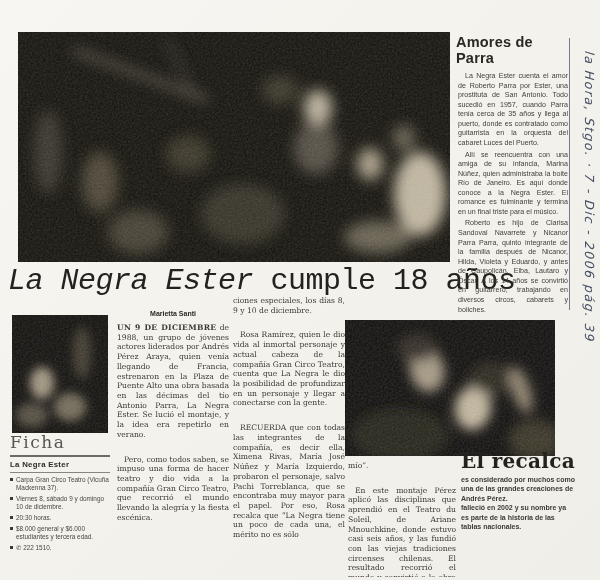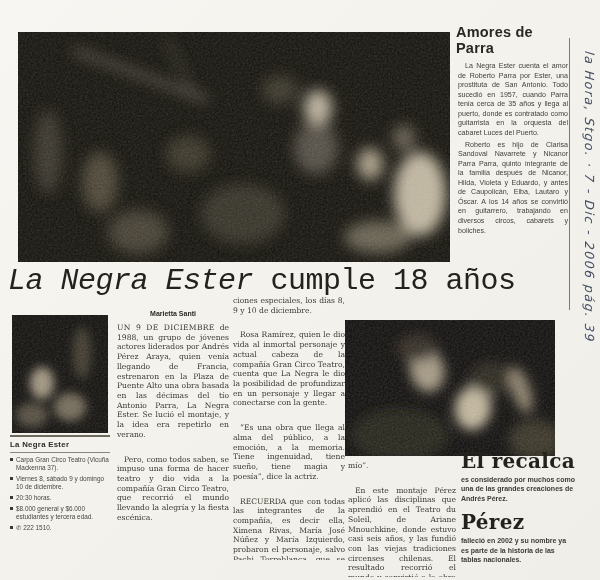--- a/index.html
+++ b/index.html
@@ -11,23 +11,23 @@
   
   .headline{position:absolute;left:8px;top:264px;width:452px;white-space:nowrap;
             font-size:30px;color:#24221e;letter-spacing:-0.5px;font-family:Liberation Mono, monospace;}
   .headline .it{font-style:italic;}
   
   .col{position:absolute;text-align:justify;font-size:7.6px;line-height:1.28;color:#3c3931;overflow:hidden;}
   .col p{margin:0 0 1px 0;}
   .col p.ind{text-indent:7px;margin-top:15px;}
   .byline{font-family:"Liberation Sans", sans-serif;font-weight:bold;font-size:7px;
           text-align:center;margin-bottom:4px;color:#2c2a25;}
-  .leadin{font-weight:normal;letter-spacing:0.3px;}
-  
-  .sidebar{position:absolute;left:456px;top:24px;width:112px;overflow:hidden;}
+  .leadin{font-weight:bold;letter-spacing:0.3px;}
+  
+  .sidebar{position:absolute;left:456px;top:34px;width:112px;overflow:hidden;}
   .sidebar h2{margin:0 0 6px 0;font-family:"Liberation Sans", sans-serif;font-weight:bold;
               font-size:14.5px;color:#2a2823;letter-spacing:0.2px;}
   .sidebar p{margin:0 0 2px 2px;font-family:"Liberation Sans", sans-serif;font-size:7.1px;
              line-height:1.35;text-align:justify;color:#44413a;}
   .sidebar p.ind{text-indent:7px;}
   
   .annotation-rule{position:absolute;left:569px;top:38px;width:1px;height:272px;background:#565e74;opacity:0.8;}
   .annotation{position:absolute;left:597px;top:52px;transform-origin:0 0;
               transform:rotate(90deg) skewX(-6deg);white-space:nowrap;
               font-family:"DejaVu Sans", sans-serif;font-style:italic;font-size:12.5px;
@@ -87,20 +87,21 @@
     </svg>
   </div>
 
   <div class="headline">
     <span class="it">La Negra Ester</span><span> cumple 18 años</span>
   </div>
 
   <div class="sidebar" style="height:286px;">
     <h2>Amores de Parra</h2>
     <p class="ind">La Negra Ester cuenta el amor de Roberto Parra por Ester, una prostituta de San Antonio. Todo sucedió en 1957, cuando Parra tenía cerca de 35 años y llega al puerto, donde es contratado como guitarrista en la orquesta del cabaret Luces del Puerto.</p>
+    <p class="ind">Allí se reencuentra con una amiga de su infancia, Marina Núñez, quien administraba la boite Río de Janeiro. Es aquí donde conoce a la Negra Ester. El romance es fulminante y termina en un final triste para el músico.</p>
     <p class="ind">Roberto es hijo de Clarisa Sandoval Navarrete y Nicanor Parra Parra, quinto integrante de la familia después de Nicanor, Hilda, Violeta y Eduardo, y antes de Caupolicán, Elba, Lautaro y Óscar. A los 14 años se convirtió en guitarrero, trabajando en diversos circos, cabarets y boliches.</p>
   </div>
 
   <div class="annotation-rule"></div>
   <div class="annotation">la Hora, Stgo. ·  7 - Dic - 2006   pág. 39</div>
 
   <div class="photo" style="left:12px;top:315px;">
     <svg width="96" height="118" viewBox="0 0 96 118" xmlns="http://www.w3.org/2000/svg">
       <defs>
         <filter id="blurB" x="-20%" y="-20%" width="140%" height="140%">
@@ -116,20 +117,21 @@
         <ellipse cx="30" cy="68" rx="12" ry="16" fill="#b0a48c" opacity="0.9"></ellipse>
         <ellipse cx="58" cy="92" rx="16" ry="14" fill="#8c816c" opacity="0.8"></ellipse>
         <ellipse cx="70" cy="38" rx="9" ry="26" fill="#4a4436" opacity="0.8"></ellipse>
         <ellipse cx="20" cy="100" rx="16" ry="12" fill="#6f6654" opacity="0.7"></ellipse>
       </g>
       <rect width="96" height="118" filter="url(#noiseB)" opacity="0.22"></rect>
     </svg>
   </div>
 
   <div class="ficha">
+    <h3>Ficha</h3>
     <div class="rule thick"></div>
     <div class="title">La Negra Ester</div>
     <div class="rule"></div>
     <div class="item">
       <span class="sq"></span>
       <span>Carpa Gran Circo Teatro (Vicuña Mackenna 37).</span>
     </div>
     <div class="item">
       <span class="sq"></span>
       <span>Viernes 8, sábado 9 y domingo 10 de diciembre.</span>
@@ -150,21 +152,20 @@
 
   <div class="col" style="left:117px;top:310px;width:112px;height:266px;">
     <div class="byline">Marietta Santi</div>
     <p><span class="leadin">UN 9 DE DICIEMBRE</span><span> de 1988, un grupo de jóvenes actores liderados por Andrés Pérez Araya, quien venía llegando de Francia, estrenaron en la Plaza de Puente Alto una obra basada en las décimas del tío Antonio Parra, La Negra Ester. Se lució el montaje, y la idea era repetirlo en verano.</span></p>
     <p class="ind">Pero, como todos saben, se impuso una forma de hacer teatro y dio vida a la compañía Gran Circo Teatro, que recorrió el mundo llevando la alegría y la fiesta escénica.</p>
   </div>
 
   <div class="col" style="left:233px;top:296px;width:112px;height:264px;">
     <p>ciones especiales, los días 8, 9 y 10 de diciembre.</p>
     <p class="ind">Rosa Ramírez, quien le dio vida al inmortal personaje y actual cabeza de la compañía Gran Circo Teatro, cuenta que La Negra le dio la posibilidad de profundizar en un personaje y llegar a conectarse con la gente.</p>
-    <p class="ind">“Es una obra que llega al alma del público, a la emoción, a la memoria. Tiene ingenuidad, tiene sueño, tiene magia y poesía”, dice la actriz.</p>
     <p class="ind">RECUERDA que con todas las integrantes de la compañía, es decir ella, Ximena Rivas, María José Núñez y María Izquierdo, probaron el personaje, salvo Pachi Torreblanca, que se encontraba muy mayor para el papel. Por eso, Rosa recalca que “La Negra tiene un poco de cada una, el mérito no es sólo</p>
   </div>
 
   <div class="photo" style="left:345px;top:320px;">
     <svg width="210" height="136" viewBox="0 0 210 136" xmlns="http://www.w3.org/2000/svg">
       <defs>
         <filter id="blurC" x="-20%" y="-20%" width="140%" height="140%">
             <feGaussianBlur stdDeviation="6"></feGaussianBlur>
           </filter>
         <filter id="noiseC">
@@ -187,17 +188,16 @@
   </div>
 
   <div class="col" style="left:348px;top:461px;width:108px;height:116px;">
     <p>mío”.</p>
     <p class="ind">En este montaje Pérez aplicó las disciplinas que aprendió en el Teatro du Soleil, de Ariane Mnouchkine, donde estuvo casi seis años, y las fundió con las viejas tradiciones circenses chilenas. El resultado recorrió el mundo y convirtió a la obra en un hito y al director en todo un referente.</p>
   </div>
 
   <div class="captions">
     <h4>El recalca</h4>
     <p>es considerado por muchos como una de las grandes creaciones de Andrés Pérez.</p>
-    <h4 class="second">Pérez</h4>
     <p>falleció en 2002 y su nombre ya es parte de la historia de las tablas nacionales.</p>
   </div>
 
 </div>
 
 </body></html>

